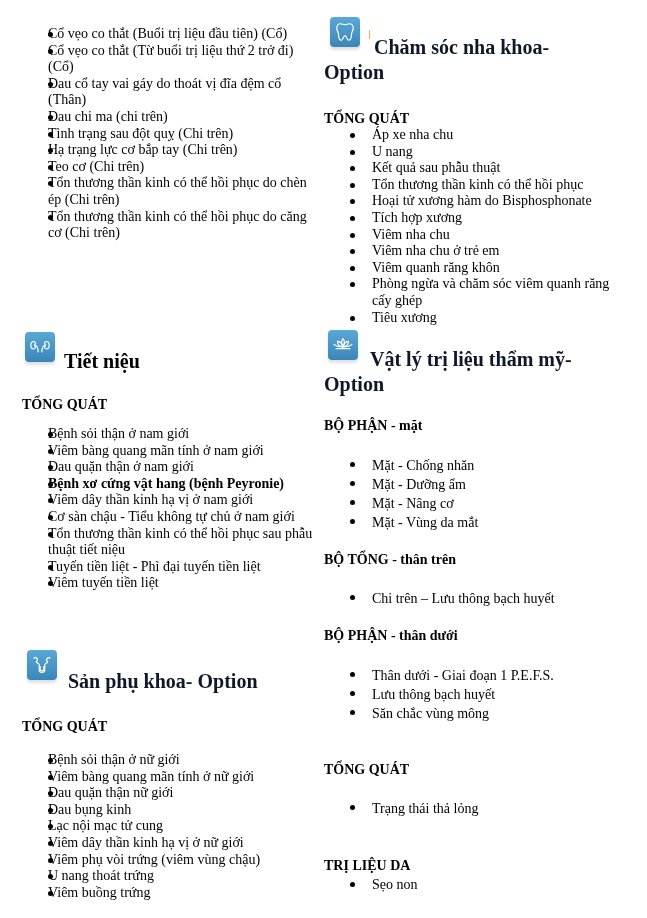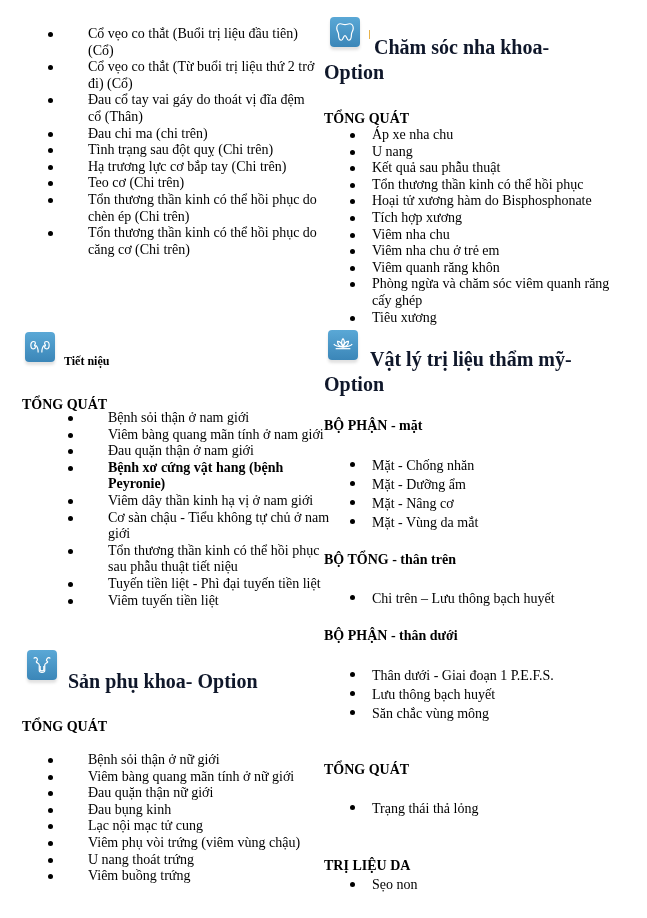--- a/index.html
+++ b/index.html
@@ -9,77 +9,77 @@
       color: #000;
       font-size: 14px;
     }
     .col { position: absolute; top: 0; }
     .col-left { left: 0; width: 320px; }
     .col-right { left: 322px; width: 325px; }
     ul.bullets {
       list-style: none; margin: 0; padding: 0;
     }
     ul.bullets li {
-      position: relative; padding-left: 88px; line-height: 16.6px; font-size: 14px;
+      position: relative; padding-left: 48px; line-height: 16.6px; font-size: 14px;
     }
     .col-right ul.bullets li { padding-left: 50px; }
     ul.bullets li::before {
       content: ""; position: absolute; width: 5px; height: 5px; border-radius: 50%;
       background: #000; left: 48px; top: 6px;
     }
     .col-right ul.bullets li::before { left: 28px; }
     li.bold { font-weight: bold; }
     .abs { position: absolute; }
     .icon {
       position: absolute; width: 30px; height: 30px; border-radius: 4px;
       background: linear-gradient(180deg, #5aa8d6 0%, #3b86b8 100%);
       box-shadow: 0 3px 3px rgba(0,0,0,0.12);
       display: flex; align-items: center; justify-content: center;
     }
     .icon svg { width: 22px; height: 22px; }
     .heading-red {
       color: #0f172a; font-weight: bold; font-size: 20px; line-height: 26px;
     }
     .heading-black {
-      color: #000; font-weight: bold; font-size: 12px; line-height: 26px;
+      color: #000; font-weight: bold; font-size: 20px; line-height: 26px;
     }
     .subhead {
       font-weight: bold; font-size: 14px; line-height: 17px;
     }
     .cursor-mark {
       position: absolute; width: 1px; height: 9px; background: #e8b24a;
     }
   </style>
 </head>
 <body>
 
 <div class="col col-left">
 
   <ul class="bullets abs" style="top:26px;left:0;width:320px;">
     <li>Cổ vẹo co thắt (Buổi trị liệu đầu tiên) (Cổ)</li>
     <li>Cổ vẹo co thắt (Từ buổi trị liệu thứ 2 trở đi) (Cổ)</li>
     <li>Đau cổ tay vai gáy do thoát vị đĩa đệm cổ (Thân)</li>
     <li>Đau chi ma (chi trên)</li>
     <li>Tình trạng sau đột quỵ (Chi trên)</li>
-    <li>Hạ trương lực cơ bắp tay (Chi trên)</li>
+    <li>Hạ trạng lực cơ bắp tay (Chi trên)</li>
     <li>Teo cơ (Chi trên)</li>
     <li>Tổn thương thần kinh có thể hồi phục do chèn ép (Chi trên)</li>
     <li>Tổn thương thần kinh có thể hồi phục do căng cơ (Chi trên)</li>
   </ul>
 
   <div class="icon" style="top:332px;left:25px;">
     <svg viewBox="0 0 24 24" fill="none" stroke="#fff" stroke-width="1.3">
       <path d="M5 6c-2 0-3 2-3 4s1 4 3 4c1.5 0 2-1 2-2s-1-1.5-1-2 1-1 1-2-0.5-2-2-2z"></path>
       <path d="M19 6c2 0 3 2 3 4s-1 4-3 4c-1.5 0-2-1-2-2s1-1.5 1-2-1-1-1-2 0.5-2 2-2z"></path>
       <path d="M7 10c2 1 3 3 3 8M17 10c-2 1-3 3-3 8"></path>
     </svg>
   </div>
   <div class="abs heading-black" style="top:348px;left:64px;">Tiết niệu</div>
   <div class="abs subhead" style="top:396px;left:22px;">TỔNG QUÁT</div>
-  <ul class="bullets abs" style="top:410px;left:0;width:320px;margin-left:20px;">
+  <ul class="bullets abs" style="top:426px;left:0;width:320px;">
     <li>Bệnh sỏi thận ở nam giới</li>
     <li>Viêm bàng quang mãn tính ở nam giới</li>
     <li>Đau quặn thận ở nam giới</li>
     <li class="bold">Bệnh xơ cứng vật hang (bệnh Peyronie)</li>
     <li>Viêm dây thần kinh hạ vị ở nam giới</li>
     <li>Cơ sàn chậu - Tiểu không tự chủ ở nam giới</li>
     <li>Tổn thương thần kinh có thể hồi phục sau phẫu thuật tiết niệu</li>
     <li>Tuyến tiền liệt - Phì đại tuyến tiền liệt</li>
     <li>Viêm tuyến tiền liệt</li>
   </ul>
@@ -91,20 +91,21 @@
     </svg>
   </div>
   <div class="abs heading-red" style="top:668px;left:68px;">Sản phụ khoa- Option</div>
   <div class="abs subhead" style="top:718px;left:22px;">TỔNG QUÁT</div>
   <ul class="bullets abs" style="top:752px;left:0;width:320px;">
     <li>Bệnh sỏi thận ở nữ giới</li>
     <li>Viêm bàng quang mãn tính ở nữ giới</li>
     <li>Đau quặn thận nữ giới</li>
     <li>Đau bụng kinh</li>
     <li>Lạc nội mạc tử cung</li>
+    <li>Viêm dây thần kinh hạ vị ở nữ giới</li>
     <li>Viêm phụ vòi trứng (viêm vùng chậu)</li>
     <li>U nang thoát trứng</li>
     <li>Viêm buồng trứng</li>
   </ul>
 </div>
 
 <div class="col col-right">
 
   <div class="icon" style="top:17px;left:8px;">
     <svg viewBox="0 0 24 24" fill="none" stroke="#fff" stroke-width="1.3">

